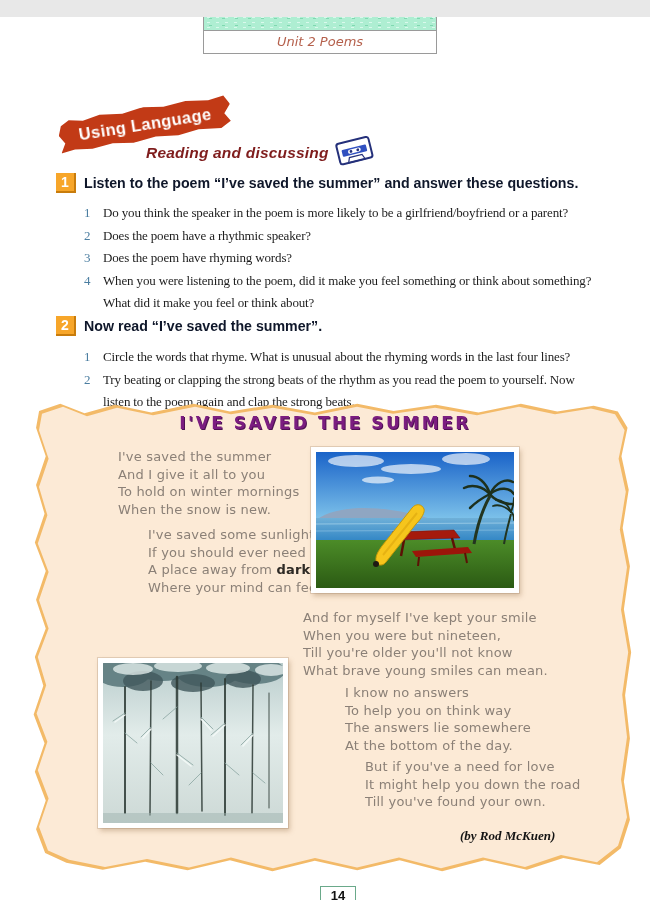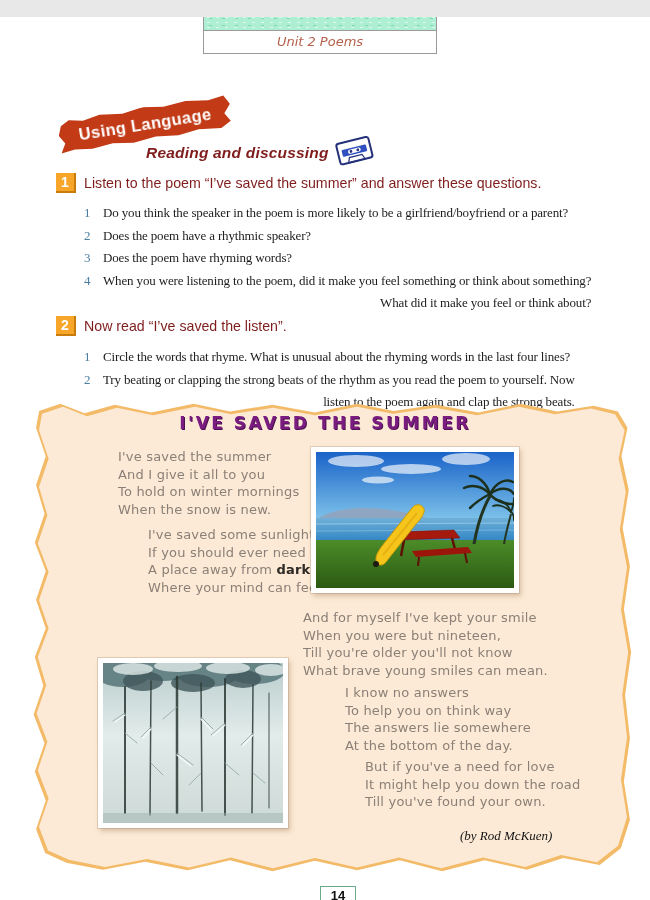--- a/index.html
+++ b/index.html
@@ -24,43 +24,43 @@
   .ribbon span{color:#fff;font-weight:bold;font-size:16.5px;letter-spacing:.4px;}
   .subheading{position:absolute;left:146px;top:127px;color:#7f1d1d;font-weight:bold;
       font-style:italic;font-size:15.5px;letter-spacing:.2px;}
   .cassette{position:absolute;left:334px;top:118px;}
 
   
   .ex-head{position:absolute;left:56px;display:flex;align-items:flex-start;}
   .badge{display:inline-block;width:18px;height:18px;background:#f7a62a;
       border-right:2px solid #c87c0c;border-bottom:2px solid #c87c0c;color:#fff;
       font-weight:bold;font-size:14px;line-height:18px;text-align:center;flex:none;}
-  .ex-title{margin-left:8px;font-weight:normal;font-size:14.2px;color:#7f1d1d;padding-top:2px;}
+  .ex-title{margin-left:8px;font-weight:bold;font-size:14.2px;color:#0f172a;padding-top:2px;}
 
   
   .qlist{position:absolute;left:84px;width:548px;font-family:"Liberation Serif",serif;
       font-size:13px;color:#1c1c1c;letter-spacing:-0.15px;}
   .qrow{display:flex;line-height:22.5px;}
   .qnum{width:19px;flex:none;color:#4a7da0;}
-  .qtext{white-space:pre-line;text-align:right;}
+  .qtext{white-space:pre-line;}
 
   
   .paper-edge{position:absolute;left:30px;top:382px;width:606px;height:478px;background:#f3ba68;
       filter:blur(2.5px) drop-shadow(2px 5px 4px rgba(205,145,65,.45));}
   .paper,.paper-edge{clip-path:polygon(1.5% 2.5%,5% 1%,9% 3%,14% 1.2%,20% 2.8%,27% 1%,33% 2.6%,40% 1.2%,47% 2.8%,54% 1%,60% 2.5%,67% 1.2%,74% 2.8%,81% 1%,87% 2.6%,93% 1.4%,97% 2.6%,98.6% 6%,97.6% 12%,98.8% 19%,97.8% 27%,99% 35%,98% 44%,99.2% 53%,98.2% 62%,99% 71%,98% 80%,99% 88%,97.5% 94%,94% 97.5%,88% 96%,82% 98.5%,75% 96.5%,68% 98.8%,61% 96.5%,54% 98.6%,47% 96.6%,40% 98.8%,33% 96.5%,26% 98.6%,19% 96.8%,12% 98.5%,6% 97%,2.5% 95%,1% 90%,2.6% 84%,0.8% 78%,2.4% 72%,0.6% 66%,2.2% 60%,0.8% 54%,2.6% 48%,1% 42%,2.6% 36%,0.8% 30%,2.4% 24%,1% 18%,2.6% 12%,1% 6%);}
   .paper{position:absolute;left:33px;top:385px;width:600px;height:472px;background:#fcead6;}
 
   .poem-title{position:absolute;left:0;width:650px;top:396px;text-align:center;
       color:#7b1d80;font-weight:bold;font-size:17px;letter-spacing:2.5px;
       font-family:"DejaVu Sans",sans-serif;text-shadow:1px 1px 0 #4e1152;}
   .stanza{position:absolute;font-family:"DejaVu Sans",sans-serif;font-size:13px;
       line-height:17.5px;color:#8b8077;letter-spacing:.2px;}
   .stanza b{color:#2e2a25;}
   .attribution{position:absolute;left:460px;top:811px;font-family:"Liberation Serif",serif;
-      font-style:italic;font-size:13px;color:#141414;font-weight:normal;}
+      font-style:italic;font-size:13px;color:#141414;font-weight:bold;}
 
   .photo{position:absolute;border:5px solid #fff;
       box-shadow:0 0 0 1px rgba(150,120,90,.25),2px 3px 5px rgba(140,100,60,.35);}
 
   
   .pagenum-box{position:absolute;left:320px;top:869px;width:36px;height:31px;
       border:1px solid #6aa98a;box-sizing:border-box;background:#fff;}
   .pagenum{height:18px;text-align:center;font-weight:bold;font-size:13px;color:#111;
       line-height:18px;border-bottom:1px solid #6aa98a;}
   .pagenum-strip{height:11px;background:#cfe9da;}
@@ -109,21 +109,21 @@
     </div>
     <div class="qrow">
       <span class="qnum">4</span>
       <span class="qtext">When you were listening to the poem, did it make you feel something or think about something?
 What did it make you feel or think about?</span>
     </div>
   </div>
 
   <div class="ex-head" style="top:299px">
     <span class="badge">2</span>
-    <span class="ex-title">Now read “I’ve saved the listen”.</span>
+    <span class="ex-title">Now read “I’ve saved the summer”.</span>
   </div>
   <div class="qlist" style="top:329px">
     <div class="qrow">
       <span class="qnum">1</span>
       <span class="qtext">Circle the words that rhyme. What is unusual about the rhyming words in the last four lines?</span>
     </div>
     <div class="qrow">
       <span class="qnum">2</span>
       <span class="qtext">Try beating or clapping the strong beats of the rhythm as you read the poem to yourself. Now
 listen to the poem again and clap the strong beats.</span>

